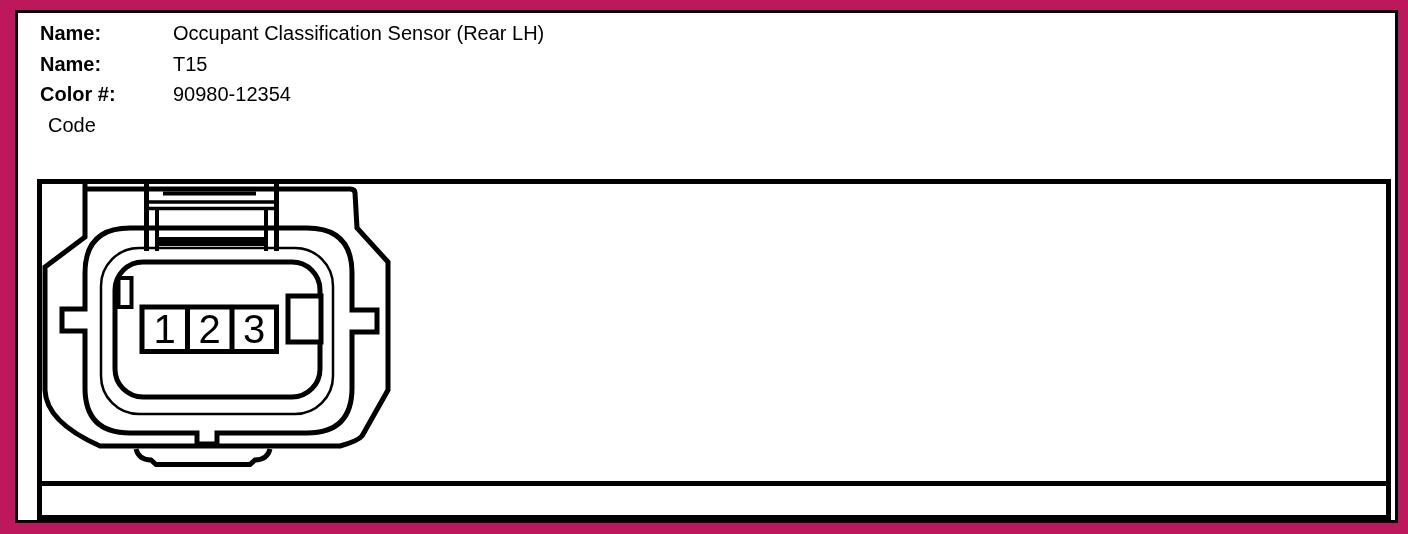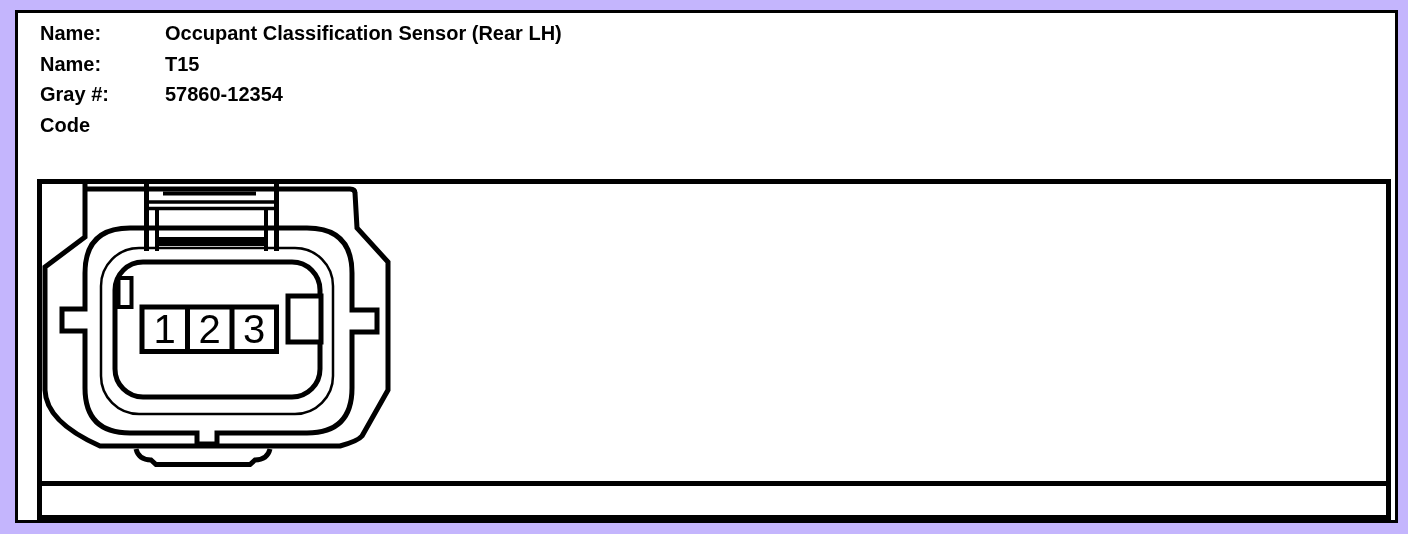--- a/index.html
+++ b/index.html
@@ -1,28 +1,28 @@
 <!DOCTYPE html>
 <html><head>
 <meta charset="utf-8">
 <style>
   * { margin:0; padding:0; box-sizing:border-box; }
   html,body { width:1408px; height:534px; background:#ffffff; overflow:hidden;
     font-family:"Liberation Sans", sans-serif; }
-  .stage { position:relative; width:1408px; height:534px; background:#c4b5fd; }
+  .stage { position:relative; width:1408px; height:534px; background:#be185d; }
 
   
   .page-frame { position:absolute; left:15px; top:10px; width:1383px; height:513px;
     border:3px solid #000; background:#ffffff; }
 
   
   .info-block { position:absolute; left:40px; top:18px; }
   .info-row { display:flex; font-size:20px; line-height:30.5px; color:#000; }
   .info-label { width:125px; font-weight:bold; }
-  .info-value { font-weight:bold; }
+  .info-value { font-weight:normal;margin-left:8px; }
 
   
   .drawing-box { position:absolute; left:37px; top:179px; width:1354px; height:341px;
     border:5px solid #000; background:#ffffff; }
   .drawing-divider { position:absolute; left:-5px; top:297px; width:1354px; height:0;
     border-top:5px solid #000; }
 
   
   .connector-svg { position:absolute; left:0; top:0; width:1408px; height:534px;
     pointer-events:none; }
@@ -40,22 +40,22 @@
   <div class="info-block">
     <div class="info-row">
       <span class="info-label">Name:</span>
       <span class="info-value">Occupant Classification Sensor (Rear LH)</span>
     </div>
     <div class="info-row">
       <span class="info-label">Name:</span>
       <span class="info-value">T15</span>
     </div>
     <div class="info-row">
-      <span class="info-label">Gray #:</span>
-      <span class="info-value">57860-12354</span>
+      <span class="info-label">Color #:</span>
+      <span class="info-value">90980-12354</span>
     </div>
     <div class="info-row">
       <span class="info-value">Code</span>
     </div>
   </div>
 
   <div class="drawing-box">
     <div class="drawing-divider"></div>
   </div>
 

